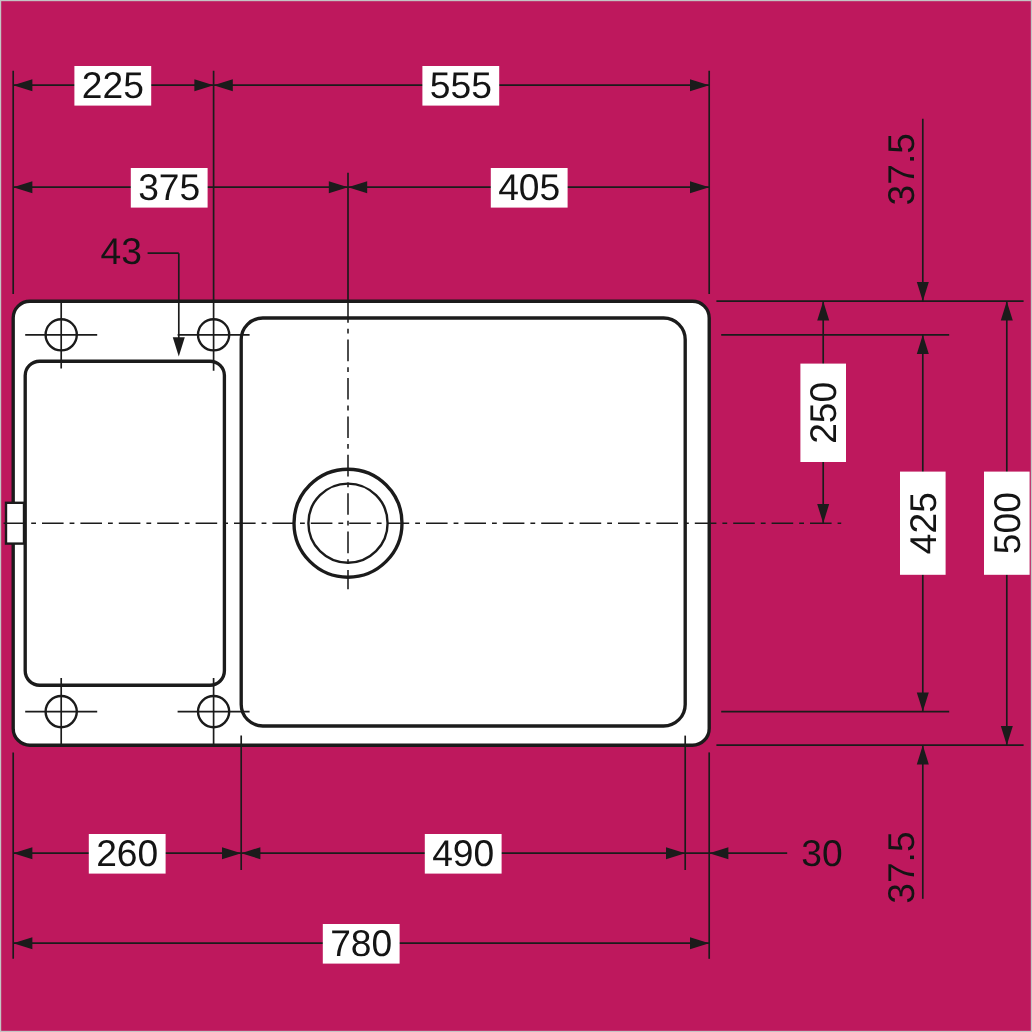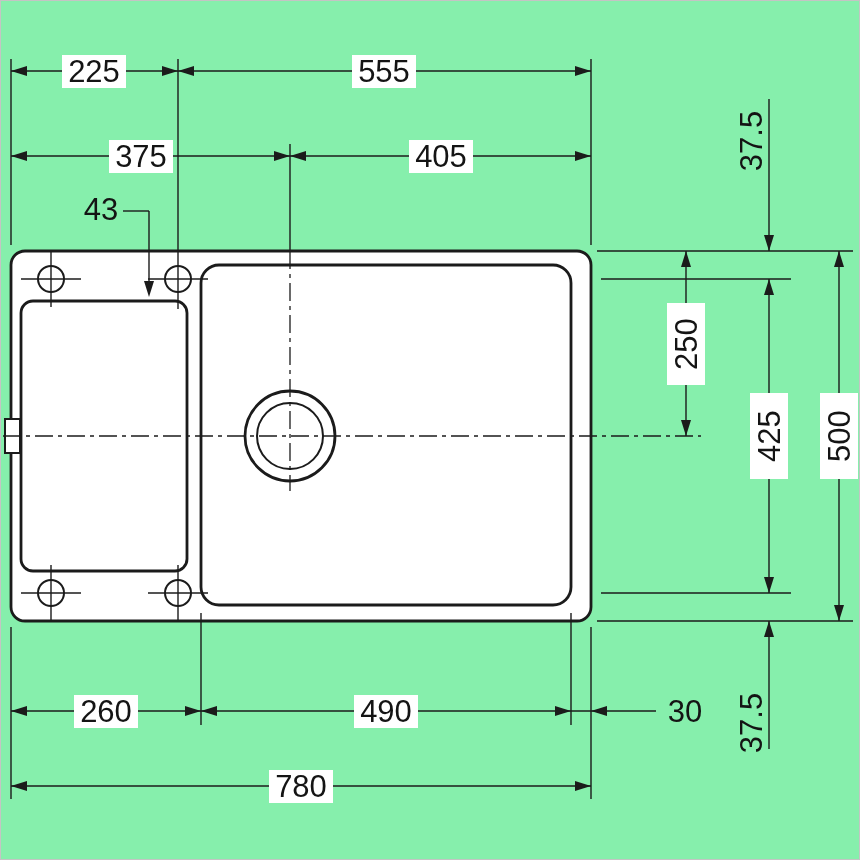--- a/index.html
+++ b/index.html
@@ -1,18 +1,18 @@
 <!DOCTYPE html>
 <html><head>
 <meta charset="utf-8">
 <style>
   html,body{margin:0;padding:0;background:#fff;}
   .frame{
     width:860px;height:860px;box-sizing:border-box;
-    border:1px solid #c4c4c4;background:#86efac;position:relative;
+    border:1px solid #c4c4c4;background:#be185d;position:relative;
     font-family:"Liberation Sans",sans-serif;
   }
   svg{display:block;}
   .outline{stroke:#1b1b1b;stroke-width:2.8;fill:#ffffff;}
   .outline2{stroke:#1b1b1b;stroke-width:2;fill:#ffffff;}
   .ring{stroke:#1b1b1b;fill:none;}
   .thin{stroke:#1b1b1b;stroke-width:1.4;fill:none;}
   .cl{stroke:#1b1b1b;stroke-width:1.3;fill:none;stroke-dasharray:18 5 4 5;}
   .ah{fill:#1b1b1b;stroke:none;}
   .bg{fill:#ffffff;stroke:none;}

